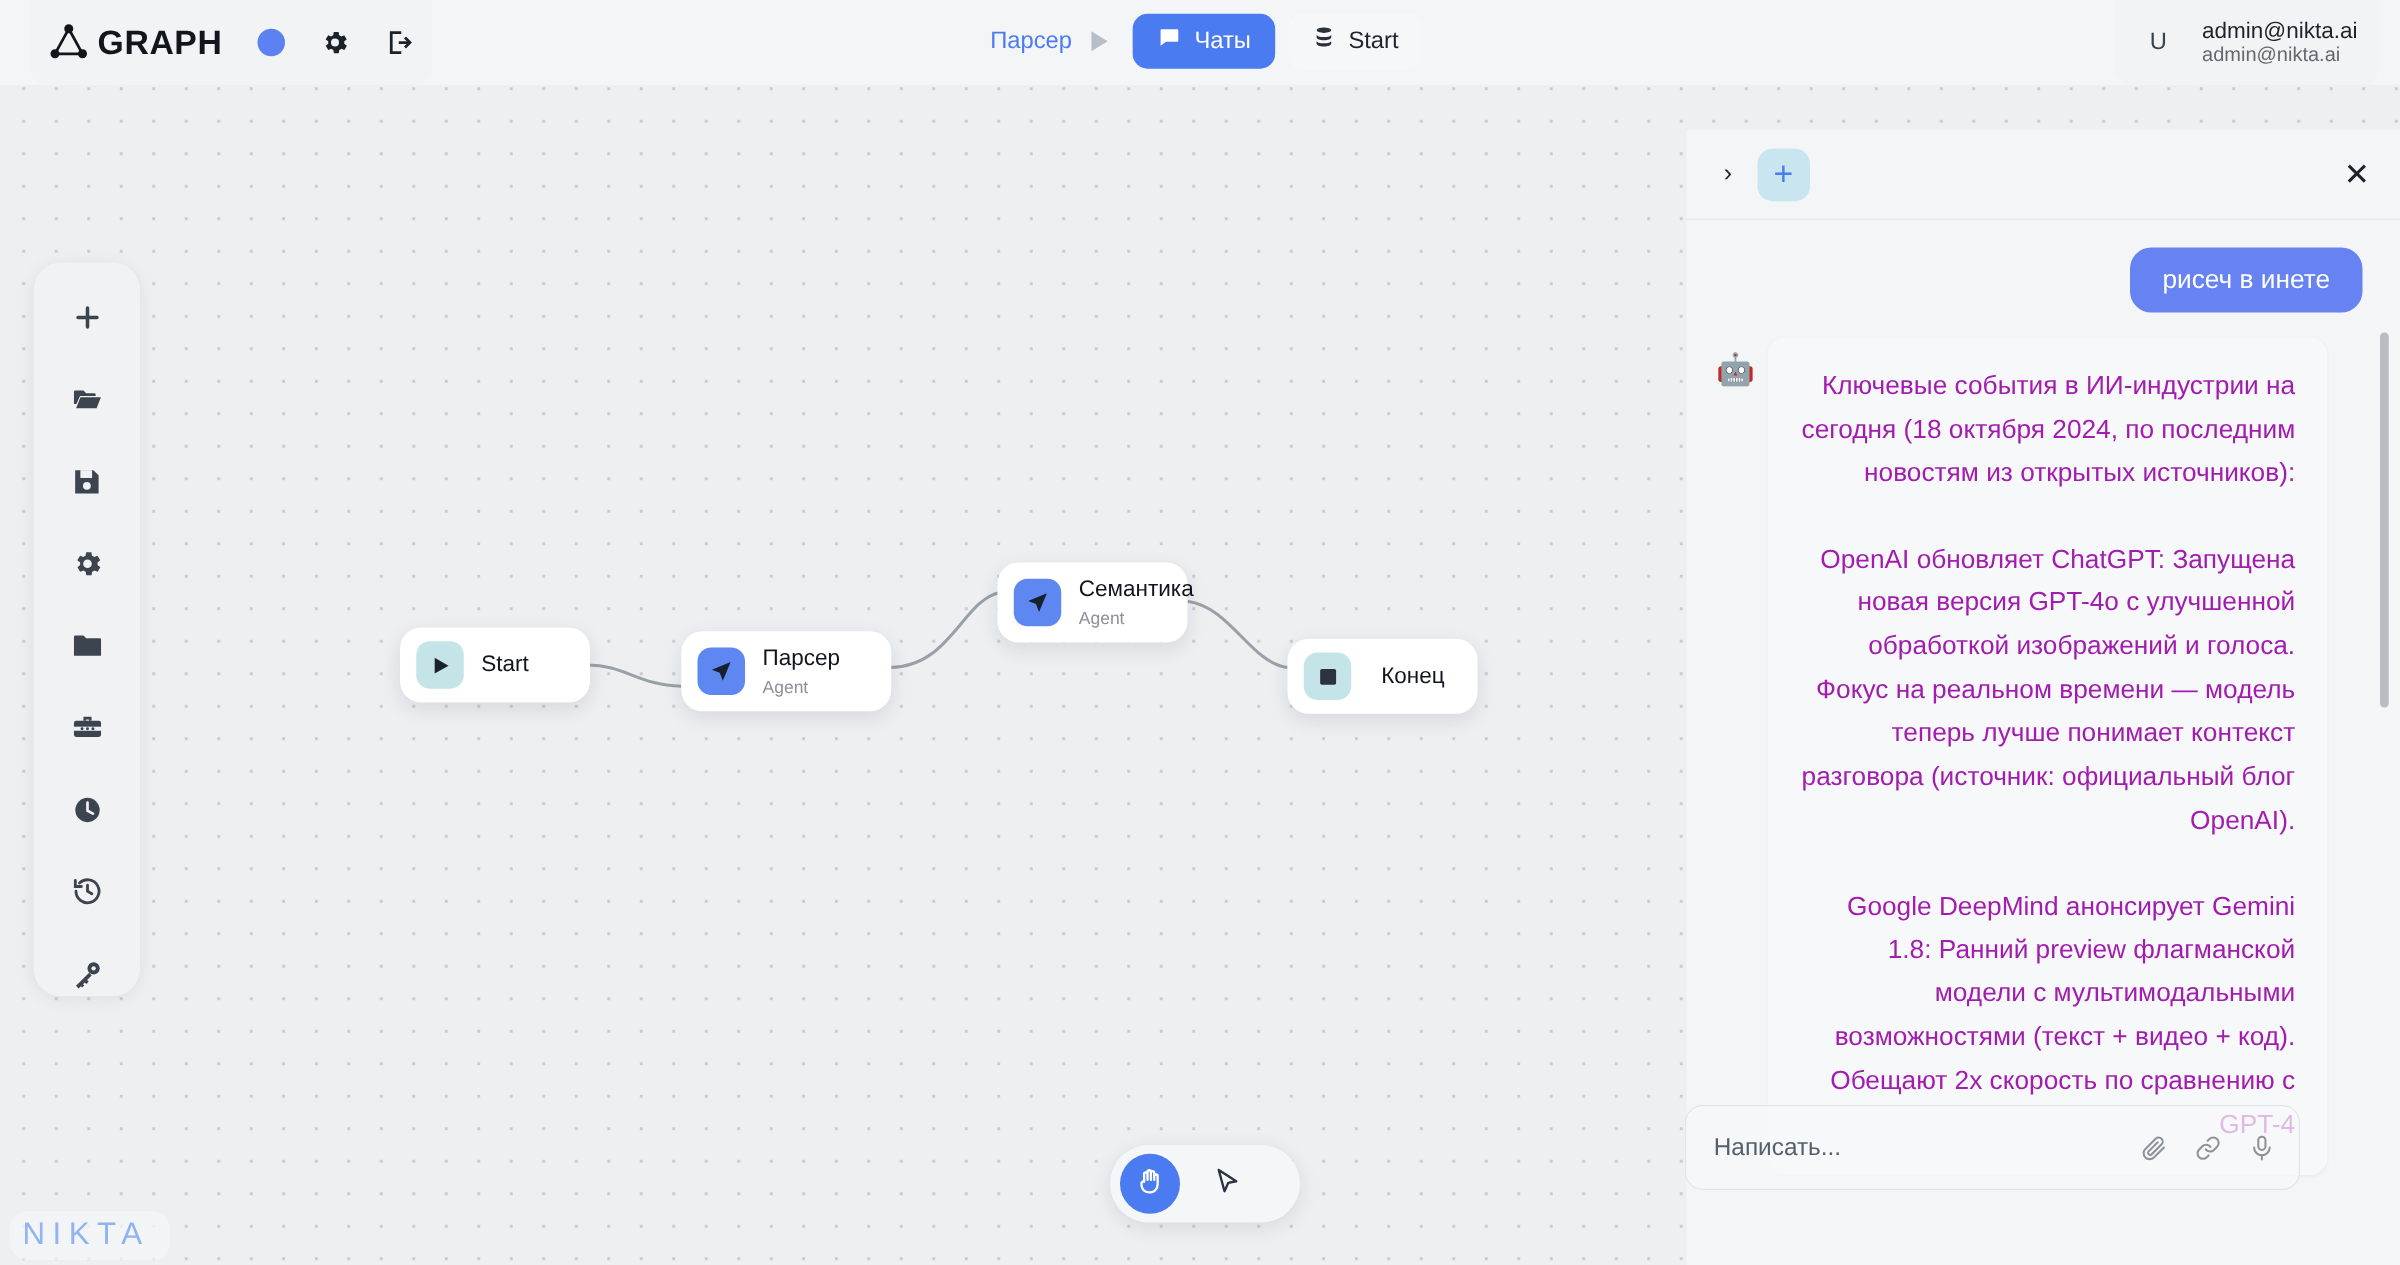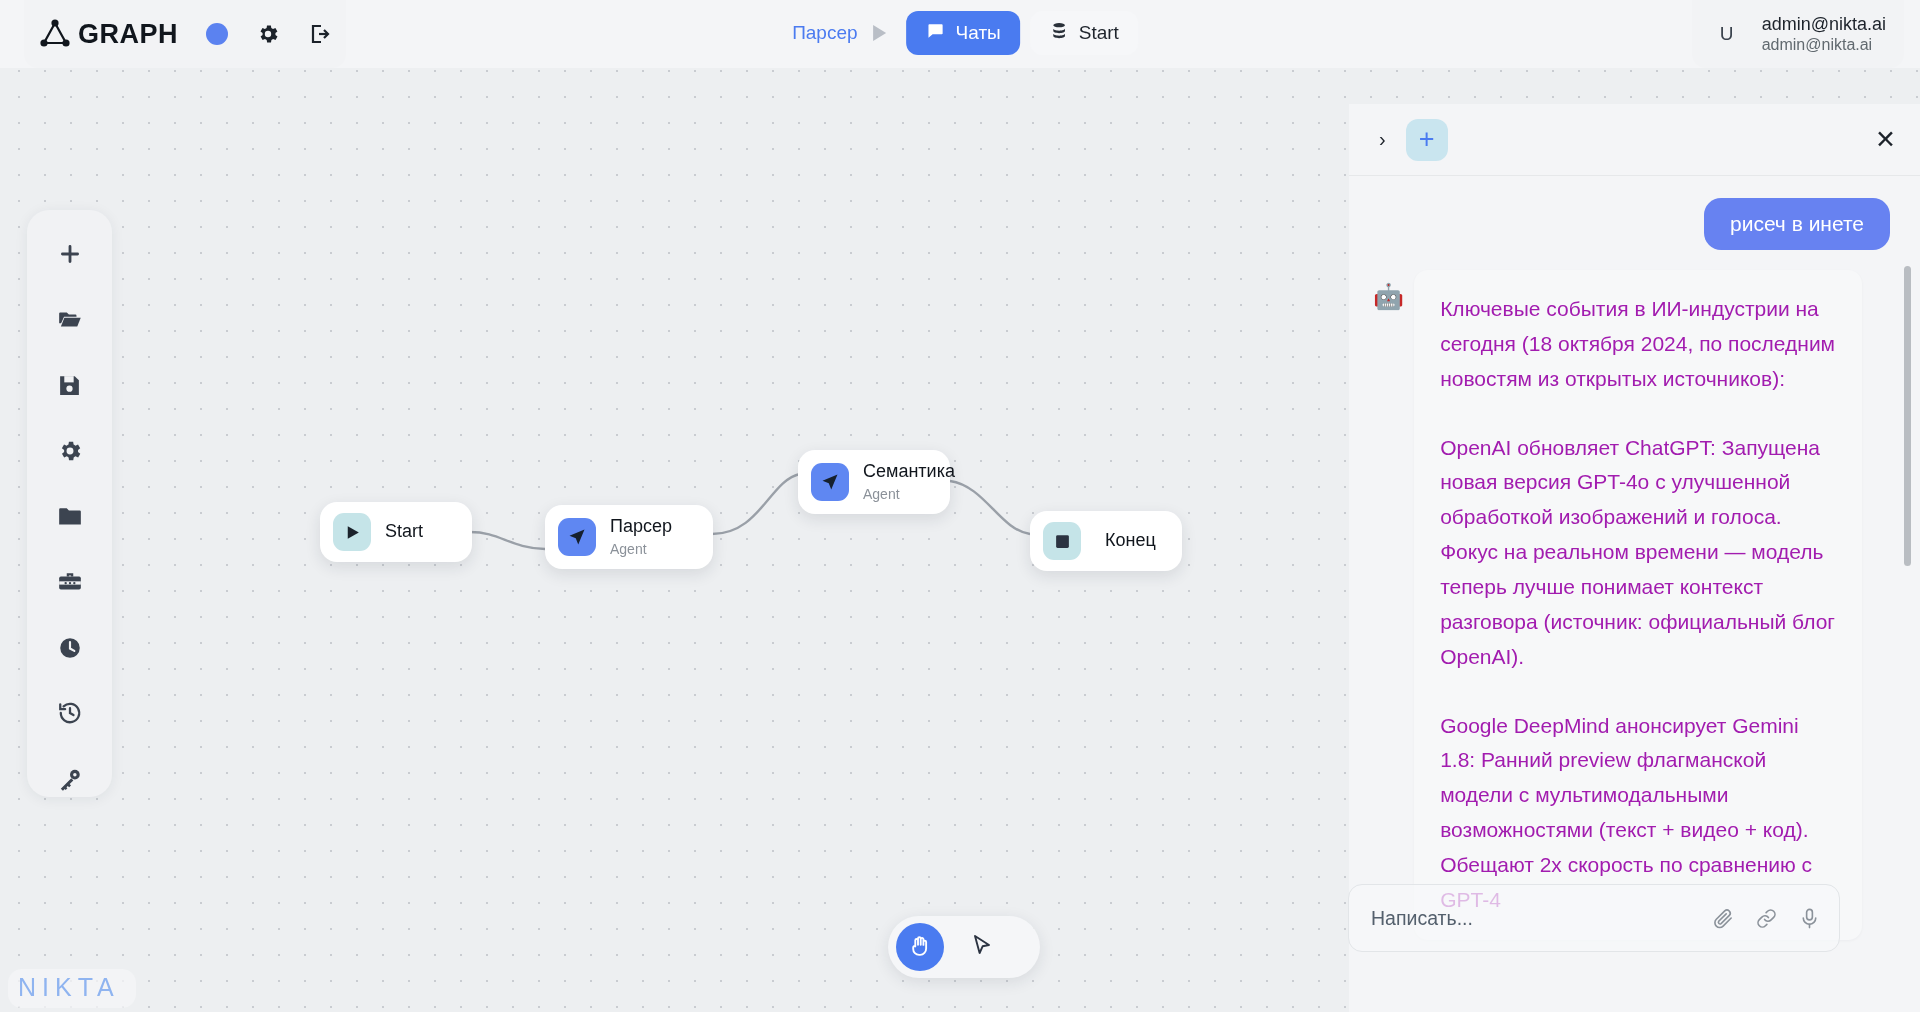--- a/index.html
+++ b/index.html
@@ -169,20 +169,21 @@
     width: 42px; height: 42px; border-radius: 12px;
     background: #c9e5ef;
     display: flex; align-items: center; justify-content: center;
     color: #4a7bf0; font-size: 27px; line-height: 1; cursor: pointer;
   }
   .close-x { margin-left: auto; font-size: 25px; color: #1c222a; cursor: pointer; }
 
   .chat-body {
     flex: 1 1 auto; position: relative; overflow: hidden;
     padding: 22px 30px 0 24px;
+    text-align: right;
   }
   .msg-user {
     display: flex; justify-content: flex-end;
   }
   .bubble-user {
     background: #6782f1; color: #ffffff;
     border-radius: 17px;
     padding: 14px 26px;
     font-size: 21px;
     max-width: 300px;

